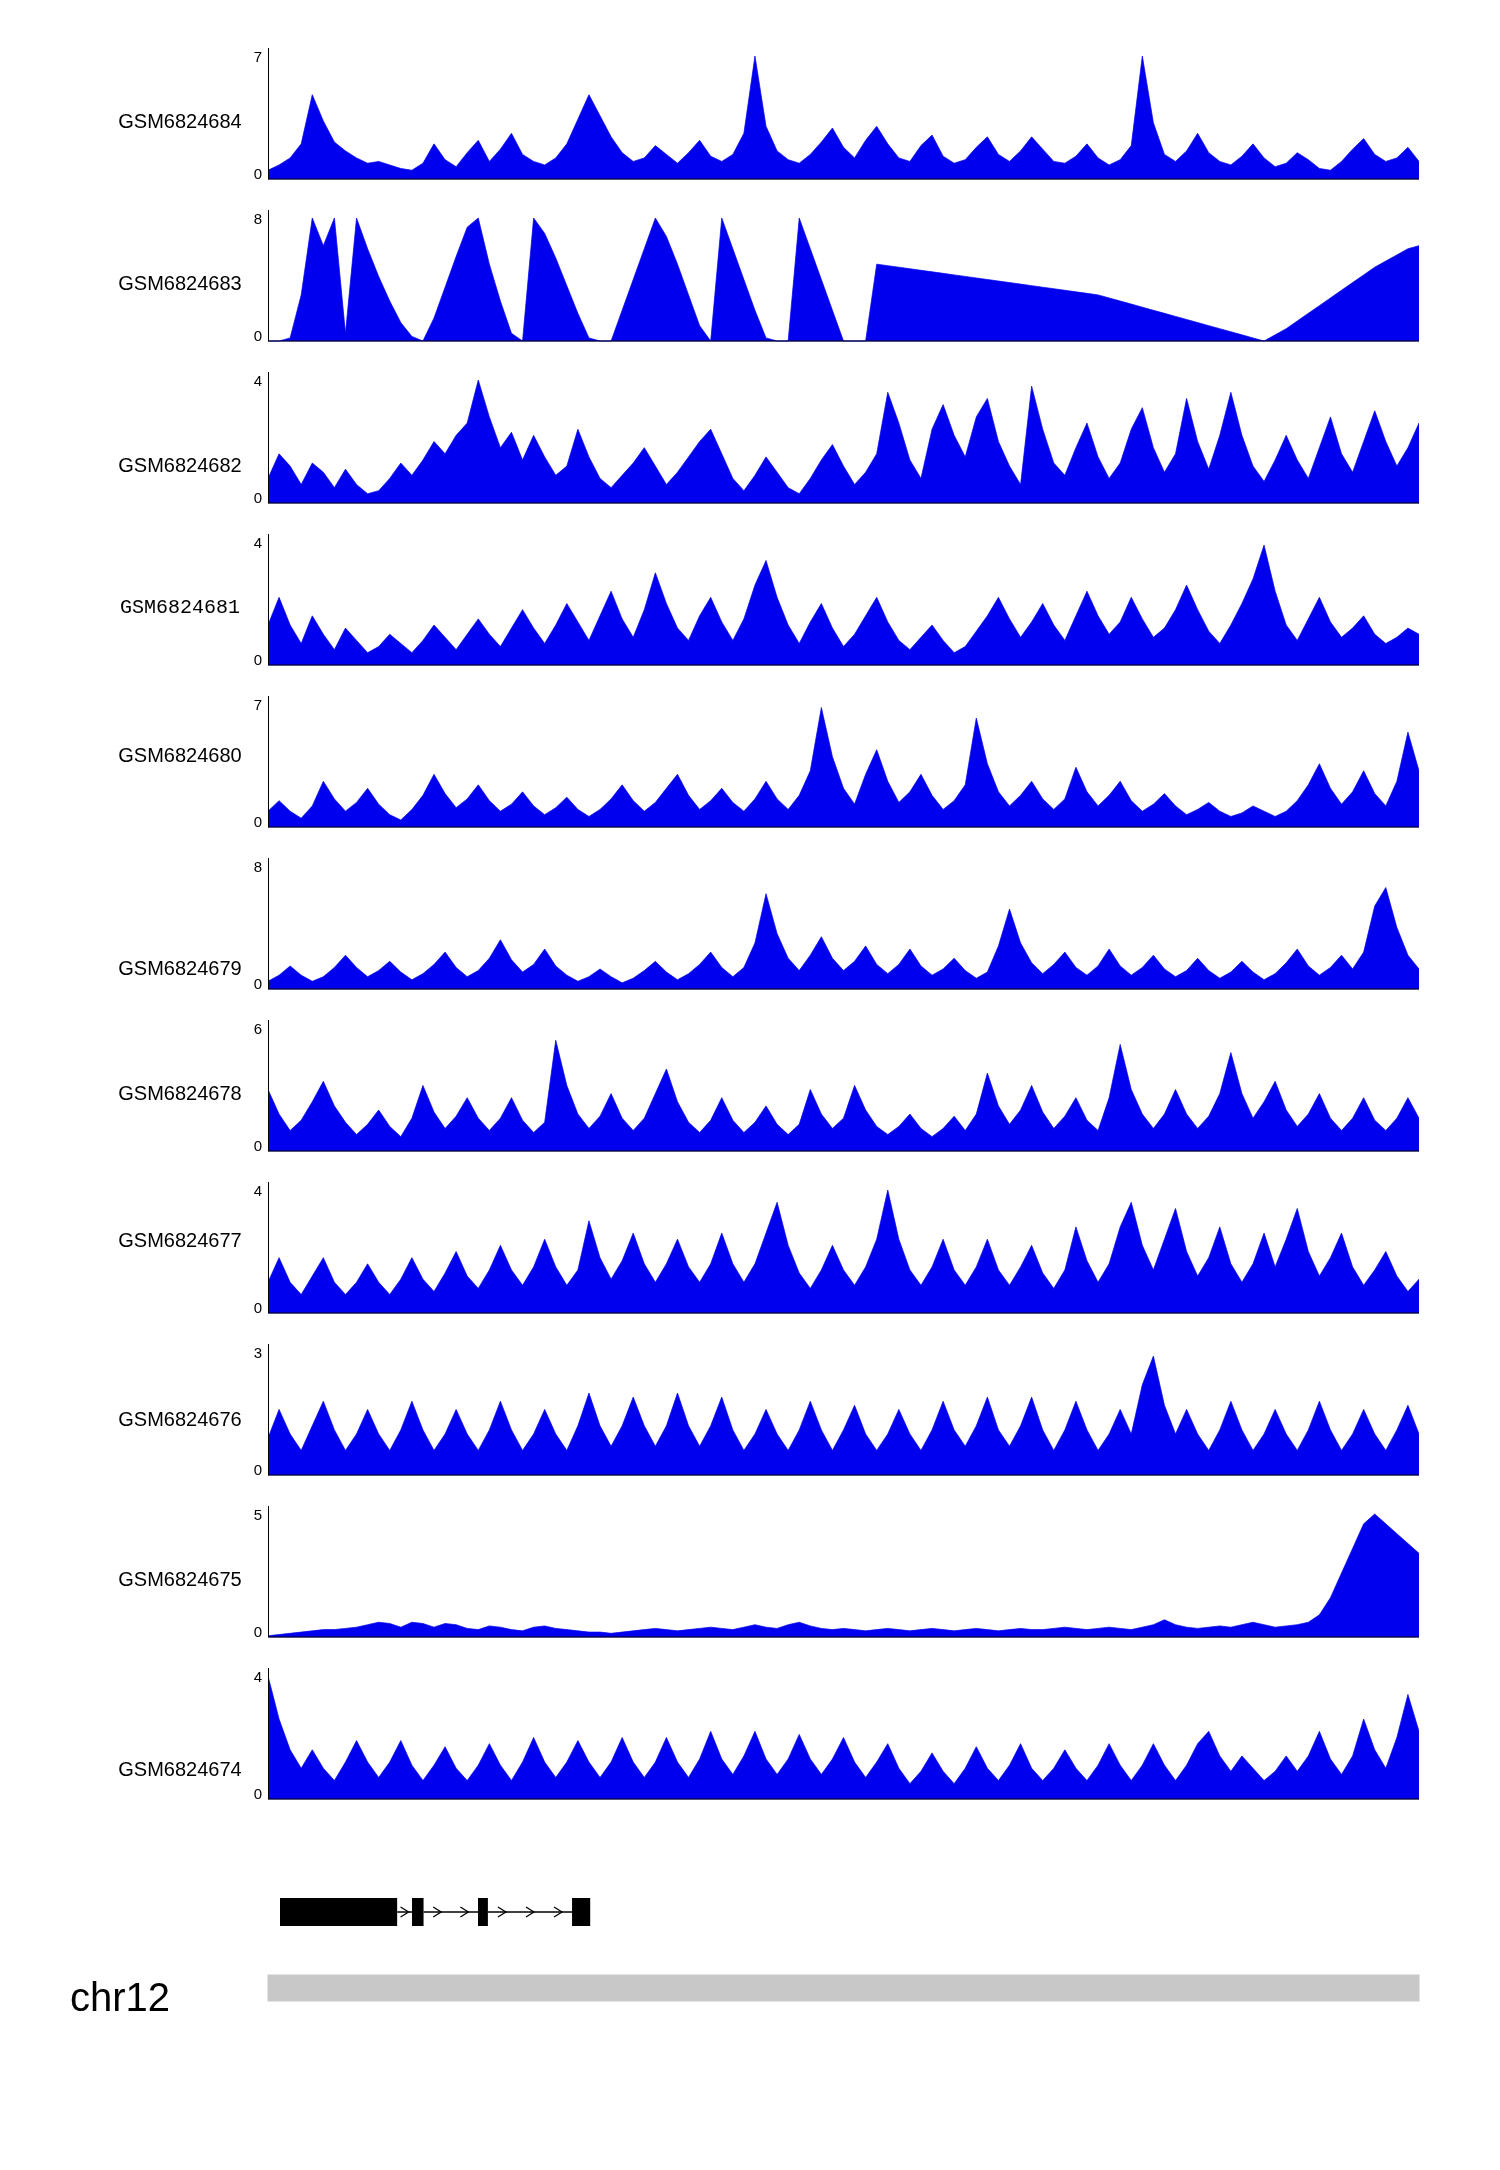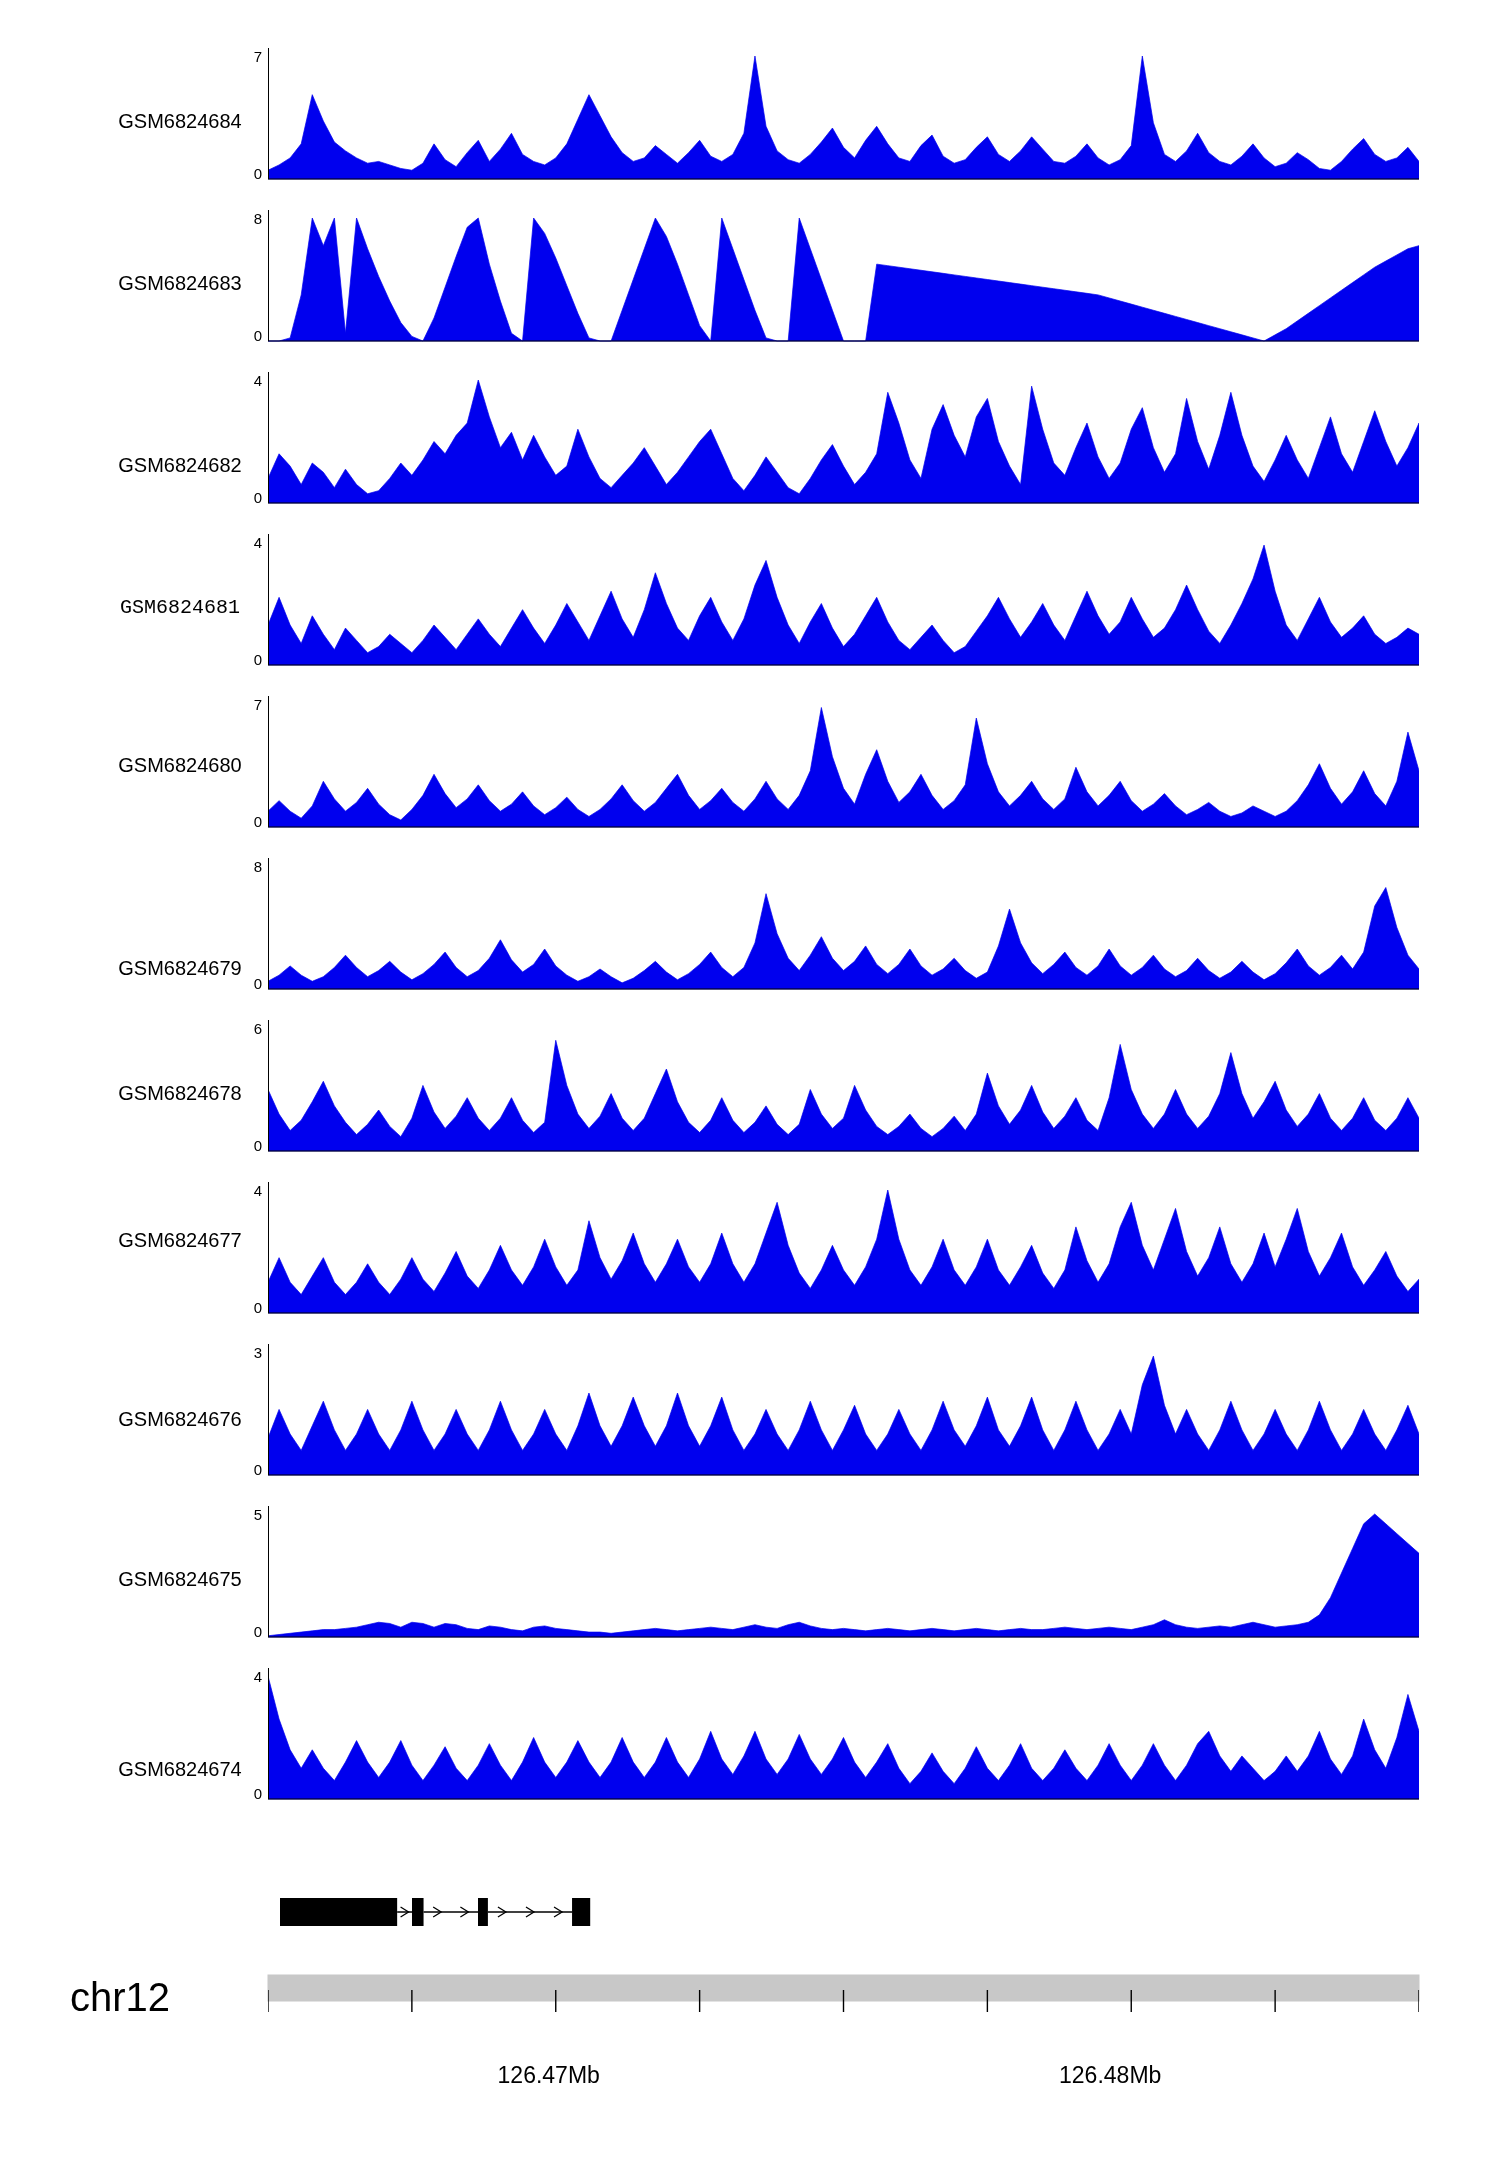--- a/index.html
+++ b/index.html
@@ -152,21 +152,21 @@
         <div class="axis-min" style="top: 117px;">0</div>
         <div class="track-plot">
           <svg class="track-svg" viewBox="0 0 1151 162" preserveAspectRatio="none">
             <path d="M 0 131 L 0.00 91.03 L 11.07 63.35 L 22.13 91.03 L 33.20 109.47 L 44.27 81.80 L 55.34 100.25 L 66.40 115.63 L 77.47 94.10 L 88.54 106.40 L 99.61 118.70 L 110.67 112.55 L 121.74 100.25 L 132.81 109.47 L 143.88 118.70 L 154.94 106.40 L 166.01 91.03 L 177.08 103.33 L 188.14 115.63 L 199.21 100.25 L 210.28 84.88 L 221.35 100.25 L 232.41 112.55 L 243.48 94.10 L 254.55 75.65 L 265.62 94.10 L 276.68 109.47 L 287.75 91.03 L 298.82 69.50 L 309.88 87.95 L 320.95 106.40 L 332.02 81.80 L 343.09 57.20 L 354.15 84.88 L 365.22 103.33 L 376.29 75.65 L 387.36 38.75 L 398.42 69.50 L 409.49 94.10 L 420.56 106.40 L 431.63 81.80 L 442.69 63.35 L 453.76 87.95 L 464.83 106.40 L 475.89 84.88 L 486.96 51.05 L 498.03 26.45 L 509.10 63.35 L 520.16 91.03 L 531.23 109.47 L 542.30 87.95 L 553.37 69.50 L 564.43 94.10 L 575.50 112.55 L 586.57 100.25 L 597.63 81.80 L 608.70 63.35 L 619.77 87.95 L 630.84 106.40 L 641.90 115.63 L 652.97 103.33 L 664.04 91.03 L 675.11 106.40 L 686.17 118.70 L 697.24 112.55 L 708.31 97.17 L 719.38 81.80 L 730.44 63.35 L 741.51 84.88 L 752.58 103.33 L 763.64 87.95 L 774.71 69.50 L 785.78 91.03 L 796.85 106.40 L 807.91 81.80 L 818.98 57.20 L 830.05 81.80 L 841.12 100.25 L 852.18 87.95 L 863.25 63.35 L 874.32 84.88 L 885.38 103.33 L 896.45 94.10 L 907.52 75.65 L 918.59 51.05 L 929.65 75.65 L 940.72 97.17 L 951.79 109.47 L 962.86 91.03 L 973.92 69.50 L 984.99 44.90 L 996.06 11.08 L 1007.13 57.20 L 1018.19 91.03 L 1029.26 106.40 L 1040.33 84.88 L 1051.39 63.35 L 1062.46 87.95 L 1073.53 103.33 L 1084.60 94.10 L 1095.66 81.80 L 1106.73 100.25 L 1117.80 109.47 L 1128.87 103.33 L 1139.93 94.10 L 1151.00 100.25 L 1151 131 Z" fill="#0000ee" stroke="#0000ee" stroke-width="0.7"></path>
             <line x1="0" x2="1151" y1="131" y2="131" stroke="#000000" stroke-width="1"></line>
             <line x1="0.5" x2="0.5" y1="0" y2="131" stroke="#000000" stroke-width="1"></line>
           </svg>
         </div>
       </div>
       <div class="track-row" style="top: 696px;">
-        <div class="track-label" style="top: 58px;">GSM6824680</div>
+        <div class="track-label" style="top: 48px;">GSM6824680</div>
         <div class="axis-max" style="top: 0px;">7</div>
         <div class="axis-min" style="top: 117px;">0</div>
         <div class="track-plot">
           <svg class="track-svg" viewBox="0 0 1151 162" preserveAspectRatio="none">
             <path d="M 0 131 L 0.00 115.19 L 11.07 104.64 L 22.13 115.19 L 33.20 122.21 L 44.27 109.91 L 55.34 85.31 L 66.40 102.89 L 77.47 115.19 L 88.54 106.40 L 99.61 92.34 L 110.67 108.16 L 121.74 118.70 L 132.81 123.97 L 143.88 113.43 L 154.94 99.37 L 166.01 78.29 L 177.08 97.61 L 188.14 111.67 L 199.21 102.89 L 210.28 88.83 L 221.35 104.64 L 232.41 115.19 L 243.48 108.16 L 254.55 95.86 L 265.62 109.91 L 276.68 118.70 L 287.75 111.67 L 298.82 101.13 L 309.88 113.43 L 320.95 120.46 L 332.02 113.43 L 343.09 102.89 L 354.15 88.83 L 365.22 104.64 L 376.29 115.19 L 387.36 106.40 L 398.42 92.34 L 409.49 78.29 L 420.56 99.37 L 431.63 113.43 L 442.69 104.64 L 453.76 92.34 L 464.83 106.40 L 475.89 115.19 L 486.96 102.89 L 498.03 85.31 L 509.10 102.89 L 520.16 113.43 L 531.23 99.37 L 542.30 74.77 L 553.37 11.51 L 564.43 60.71 L 575.50 92.34 L 586.57 108.16 L 597.63 78.29 L 608.70 53.69 L 619.77 85.31 L 630.84 106.40 L 641.90 95.86 L 652.97 78.29 L 664.04 99.37 L 675.11 113.43 L 686.17 104.64 L 697.24 88.83 L 708.31 22.06 L 719.38 67.74 L 730.44 95.86 L 741.51 109.91 L 752.58 99.37 L 763.64 85.31 L 774.71 102.89 L 785.78 113.43 L 796.85 102.89 L 807.91 71.26 L 818.98 95.86 L 830.05 109.91 L 841.12 99.37 L 852.18 85.31 L 863.25 104.64 L 874.32 115.19 L 885.38 108.16 L 896.45 97.61 L 907.52 109.91 L 918.59 118.70 L 929.65 113.43 L 940.72 106.40 L 951.79 115.19 L 962.86 120.46 L 973.92 116.94 L 984.99 109.91 L 996.06 115.19 L 1007.13 120.46 L 1018.19 115.19 L 1029.26 104.64 L 1040.33 88.83 L 1051.39 67.74 L 1062.46 92.34 L 1073.53 108.16 L 1084.60 95.86 L 1095.66 74.77 L 1106.73 97.61 L 1117.80 109.91 L 1128.87 85.31 L 1139.93 36.11 L 1151.00 74.77 L 1151 131 Z" fill="#0000ee" stroke="#0000ee" stroke-width="0.7"></path>
             <line x1="0" x2="1151" y1="131" y2="131" stroke="#000000" stroke-width="1"></line>
             <line x1="0.5" x2="0.5" y1="0" y2="131" stroke="#000000" stroke-width="1"></line>
           </svg>
         </div>
       </div>
@@ -261,27 +261,14 @@
       </svg></div>
 
   <div id="chrom-label">chr12</div>
 
   <div id="ideogram-row">
     <svg width="1500" height="80">
       <rect id="ideogram-bar" x="268" y="15" width="1151" height="26" fill="#c8c8c8" stroke="#c8c8c8"></rect>
     </svg>
   </div>
 
-  <div id="axis-row">
-    <svg id="axis-svg" width="1151" height="70">
-        <line x1="0" x2="0" y1="0" y2="22" stroke="#000000" stroke-width="1.4"></line>
-        <line x1="143.875" x2="143.875" y1="0" y2="22" stroke="#000000" stroke-width="1.4"></line>
-        <line x1="287.75" x2="287.75" y1="0" y2="22" stroke="#000000" stroke-width="1.4"></line>
-        <line x1="431.625" x2="431.625" y1="0" y2="22" stroke="#000000" stroke-width="1.4"></line>
-        <line x1="575.5" x2="575.5" y1="0" y2="22" stroke="#000000" stroke-width="1.4"></line>
-        <line x1="719.375" x2="719.375" y1="0" y2="22" stroke="#000000" stroke-width="1.4"></line>
-        <line x1="863.25" x2="863.25" y1="0" y2="22" stroke="#000000" stroke-width="1.4"></line>
-        <line x1="1007.125" x2="1007.125" y1="0" y2="22" stroke="#000000" stroke-width="1.4"></line>
-        <line x1="1151" x2="1151" y1="0" y2="22" stroke="#000000" stroke-width="1.4"></line>
-      </svg>
-  <div class="tick-label" style="left: 280.732px;">126.47Mb</div><div class="tick-label" style="left: 842.195px;">126.48Mb</div></div>
 
 </div>
 
 </body></html>

